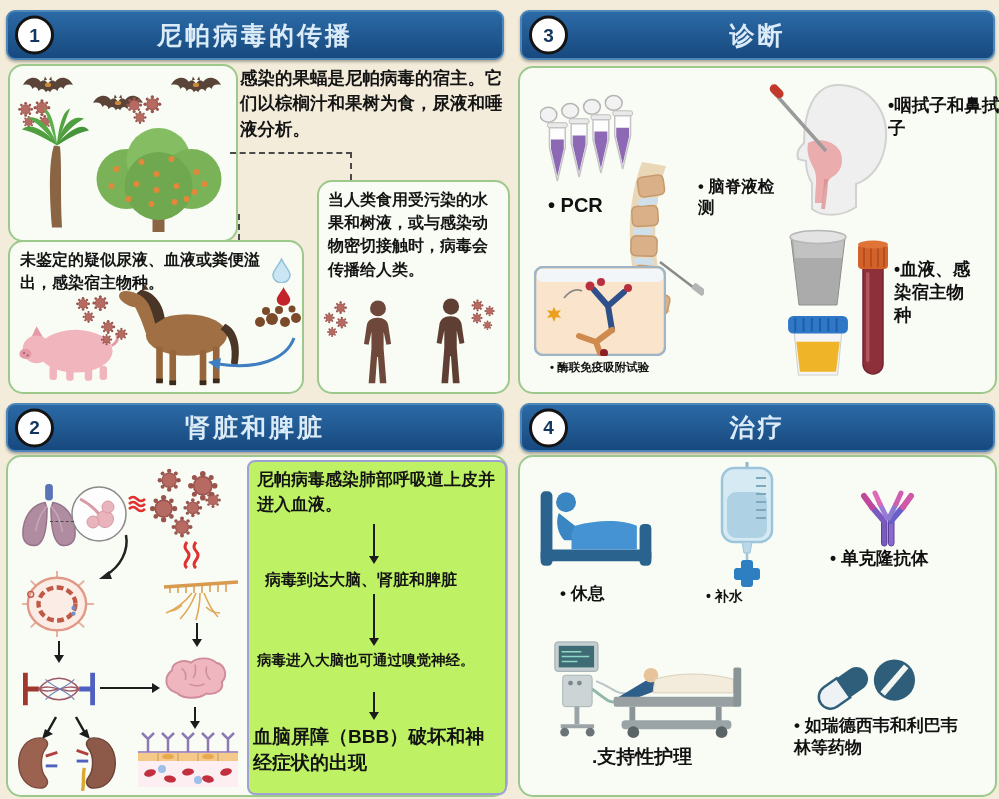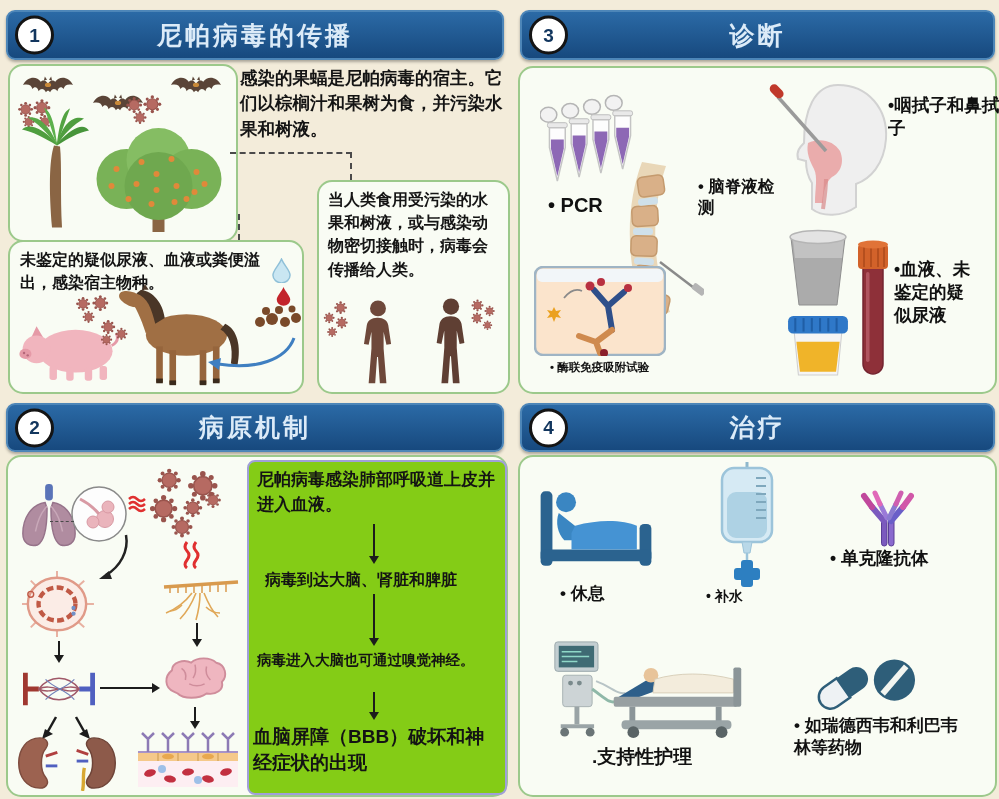--- a/index.html
+++ b/index.html
@@ -15,21 +15,21 @@
   .ptitle { color:#dcebf8; font-size:25px; font-weight:bold; letter-spacing:3px; }
   .gbox { position:absolute; background:#f9fcf4; border:2px solid #9cc98b; border-radius:15px; }
   .txt { position:absolute; color:#141414; font-weight:600; line-height:1.45; }
   .blabel { position:absolute; color:#111; font-weight:700; line-height:1.3; }
   .dash-h { position:absolute; border-top:2.5px dashed #4a4a4a; }
   .dash-v { position:absolute; border-left:2.5px dashed #4a4a4a; }
   .varrow { position:absolute; width:2px; background:#1c1c1c; }
   .varrow::after { content:""; position:absolute; left:-4px; bottom:-7px; border:5px solid transparent; border-top:8px solid #1c1c1c; }
   .harrow { position:absolute; height:2px; background:#1c1c1c; }
   .harrow::after { content:""; position:absolute; top:-4px; right:-7px; border:5px solid transparent; border-left:8px solid #1c1c1c; }
-  .pinkbox { position:absolute; background:#84cc16; border:2px solid #a0a0d8; border-radius:8px; }
+  .pinkbox { position:absolute; background:#bef264; border:2px solid #a0a0d8; border-radius:8px; }
 </style>
 </head>
 <body>
 
 <svg width="0" height="0" style="position:absolute" aria-hidden="true">
   <defs>
     <g id="virus">
       <circle cx="12" cy="12" r="6.5" fill="#b66a62" stroke="#99544d" stroke-width="1.2"></circle>
       <g fill="#99544d">
         <circle cx="12" cy="3.5" r="2"></circle>
@@ -118,21 +118,21 @@
             <circle cx="25" cy="62" r="3"></circle>
           <circle cx="55" cy="38" r="3"></circle>
             <circle cx="85" cy="35" r="3"></circle>
             <circle cx="100" cy="75" r="3"></circle>
             <circle cx="70" cy="66" r="3"></circle>
             <circle cx="118" cy="60" r="3"></circle>
         </g>
       </svg>
     </div>
 
-    <div class="txt" style="left:234px;top:58px;width:266px;font-size:17.5px;">感染的果蝠是尼帕病毒的宿主。它们以棕榈汁和果树为食，并污染水果和树液。</div>
+    <div class="txt" style="left:234px;top:58px;width:266px;font-size:17.5px;">感染的果蝠是尼帕病毒的宿主。它们以棕榈汁和果树为食，尿液和唾液分析。</div>
 
     <div class="dash-h" style="left:224px;top:144px;width:122px;"></div>
     <div class="dash-v" style="left:344px;top:144px;height:28px;"></div>
     <div class="dash-v" style="left:232px;top:206px;height:26px;"></div>
 
     <div class="gbox" style="left:2px;top:232px;width:292px;height:150px;">
       <div class="txt" style="left:10px;top:6px;width:268px;font-size:16px;">未鉴定的疑似尿液、血液或粪便溢出，感染宿主物种。</div>
       <svg class="abs" style="left:8px;top:66px" width="102" height="78" viewBox="0 0 110 75">
         <ellipse cx="62" cy="42" rx="40" ry="23" fill="#f1b5be"></ellipse>
         <rect x="34" y="58" width="8" height="15" rx="3" fill="#f1b5be"></rect>
@@ -298,28 +298,28 @@
         <rect x="10" y="34" width="3.5" height="90" rx="1.7" fill="#b05560"></rect>
         <rect x="2" y="6" width="30" height="25" rx="4" fill="#d2622a"></rect>
         <g stroke="#b54f1e" stroke-width="2">
             <line x1="8" y1="8" x2="8" y2="29"></line>
             <line x1="15" y1="8" x2="15" y2="29"></line>
             <line x1="22" y1="8" x2="22" y2="29"></line>
             <line x1="28" y1="8" x2="28" y2="29"></line>
           </g>
         <ellipse cx="17" cy="6.5" rx="15" ry="4" fill="#e07338"></ellipse>
       </svg>
-      <div class="blabel" style="left:374px;top:190px;width:82px;font-size:17.5px;">•血液、未鉴定的疑似尿液</div>
+      <div class="blabel" style="left:374px;top:190px;width:82px;font-size:17.5px;">•血液、感染宿主物种</div>
     </div>
   </div>
 
   <div class="panel" style="left:6px;top:400px;width:500px;height:395px;">
     <div class="phead" style="left:0;top:3px;width:494px;height:45px;">
       <div class="pnum">2</div>
-      <div class="ptitle">病原机制</div>
+      <div class="ptitle">肾脏和脾脏</div>
     </div>
     <div class="gbox" style="left:0;top:55px;width:498px;height:338px;">
 
       <svg class="abs" style="left:10px;top:26px" width="62" height="66" viewBox="0 0 64 68">
         <rect x="28" y="1" width="8" height="17" rx="3.5" fill="#5a74b8"></rect>
         <path d="M28,20 C14,22 5,36 5,52 C5,62 12,66 20,64 C28,60 30,42 30,26 Z" fill="#b08ca0" stroke="#96738a" stroke-width="1.5"></path>
         <path d="M36,20 C50,22 59,36 59,52 C59,62 52,66 44,64 C36,60 34,42 34,26 Z" fill="#b08ca0" stroke="#96738a" stroke-width="1.5"></path>
         <path d="M30,24 C24,30 20,40 18,50 M34,24 C40,30 44,40 46,50" stroke="#c8a8b8" stroke-width="1.5" fill="none"></path>
       </svg>
       <svg class="abs" style="left:62px;top:28px" width="58" height="58" viewBox="0 0 58 58">

